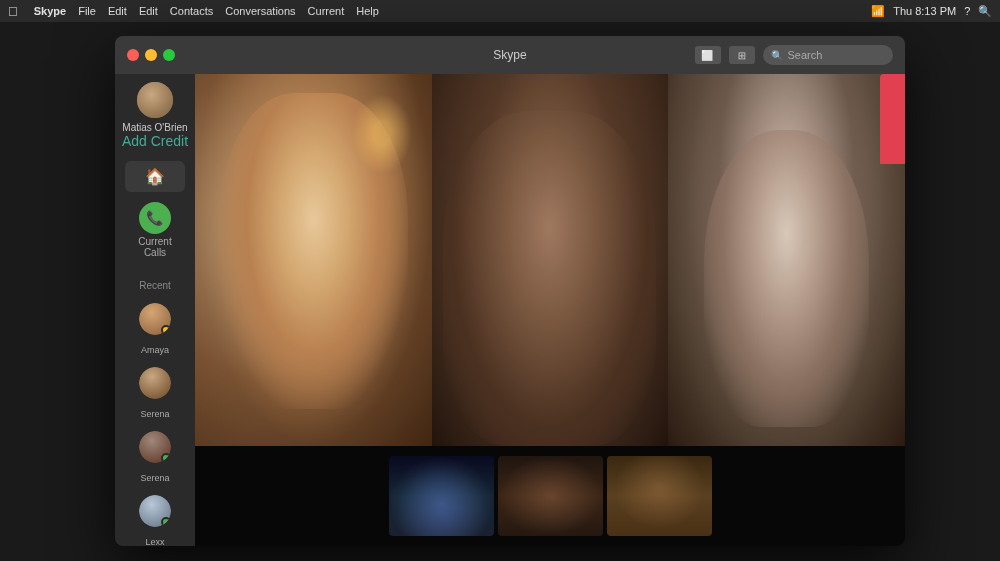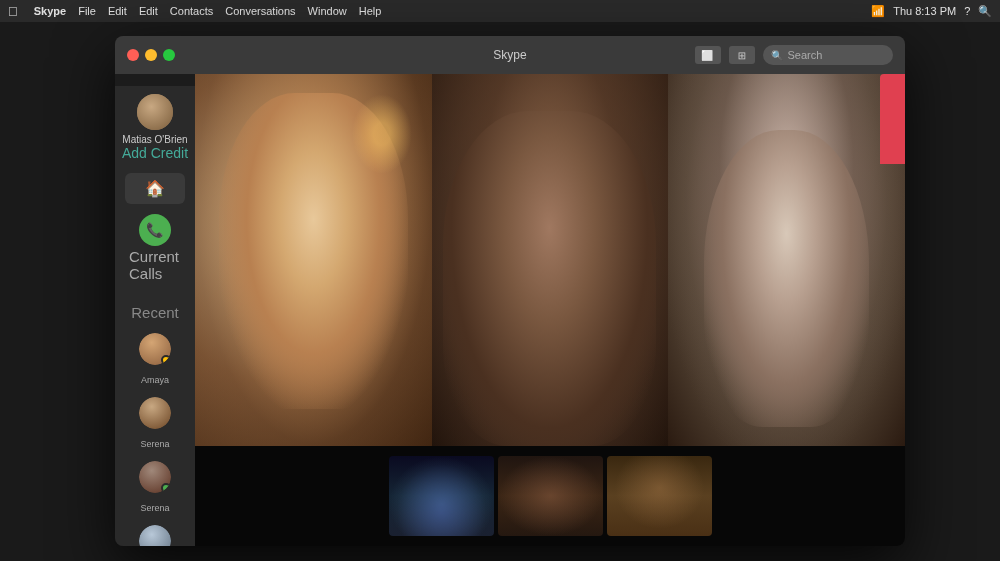--- a/index.html
+++ b/index.html
@@ -133,21 +133,20 @@
     
     .sidebar {
       width: 80px;
       background: #2a2a2a;
       display: flex;
       flex-direction: column;
       align-items: center;
       padding: 8px 0;
       gap: 4px;
       flex-shrink: 0;
-      margin-top: 12px;
     }
     .sidebar-profile {
       display: flex;
       flex-direction: column;
       align-items: center;
       margin-bottom: 8px;
     }
     .profile-avatar {
       width: 36px;
       height: 36px;
@@ -183,23 +182,23 @@
       border-radius: 6px;
       cursor: pointer;
       gap: 2px;
     }
     .sidebar-icon.active { background: #3a3a3a; }
     .icon-shape {
       font-size: 16px;
       color: #aaa;
     }
     .icon-label {
-      font-size: 15px;
+      font-size: 10px;
       color: #aaa;
-      text-align: left;
+      text-align: center;
     }
     .divider {
       width: 50px;
       height: 1px;
       background: #444;
       margin: 4px 0;
     }
     .contact-item {
       display: flex;
       flex-direction: column;
@@ -453,21 +452,21 @@
 
 <div class="menubar">
   <div class="menubar-left">
     <span class="menubar-apple"></span>
     <span class="menubar-app menubar-item">Skype</span>
     <span class="menubar-item">File</span>
     <span class="menubar-item">Edit</span>
     <span class="menubar-item">Edit</span>
     <span class="menubar-item">Contacts</span>
     <span class="menubar-item">Conversations</span>
-    <span class="menubar-item">Window</span>
+    <span class="menubar-item">Current</span>
     <span class="menubar-item">Help</span>
   </div>
   <div class="menubar-right">
     <span>📶</span>
     <span>Thu 8:13 PM</span>
     <span>?</span>
     <span>🔍</span>
   </div>
 </div>
 

